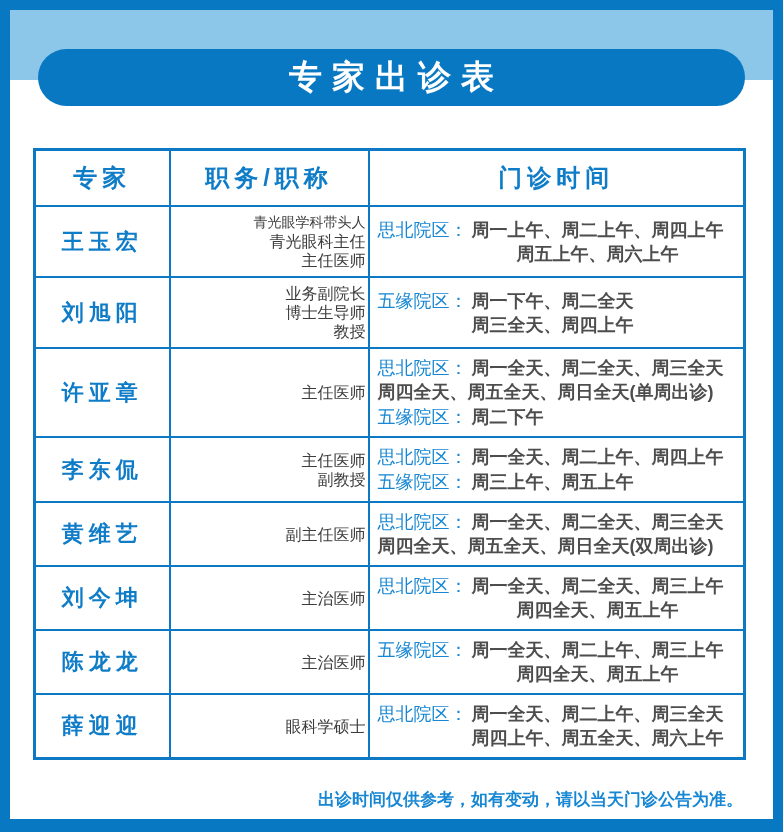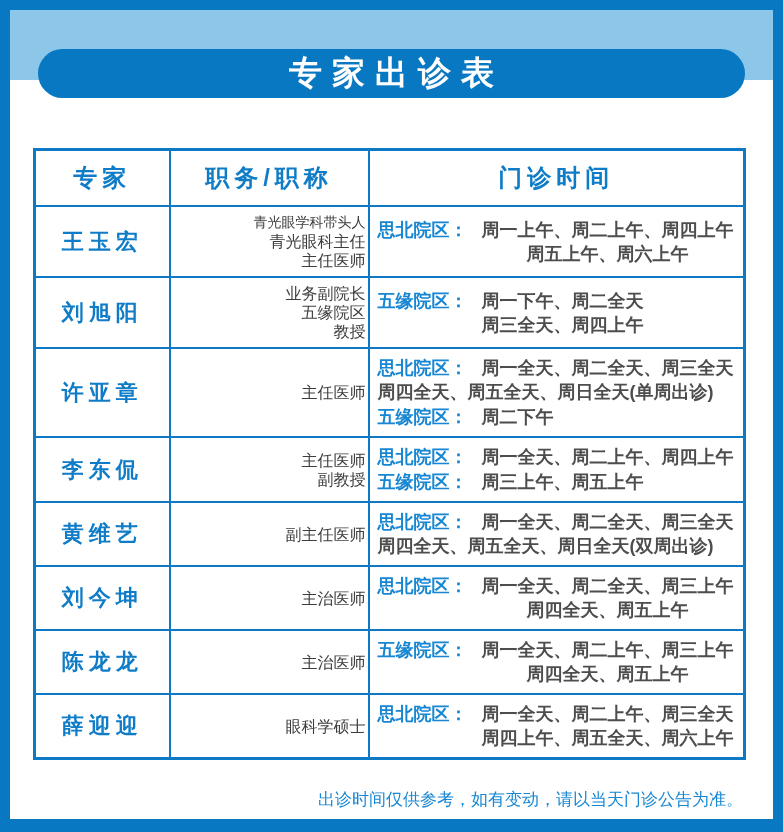--- a/index.html
+++ b/index.html
@@ -26,21 +26,21 @@
     overflow:hidden;
   }
   .band{
     position:absolute;top:0;left:0;right:0;
     height:70px;
     background:var(--band-blue);
   }
   .banner{
     position:absolute;
     top:39px;left:28px;
-    width:707px;height:49px;
+    width:707px;height:57px;
     background:var(--frame-blue);
     border-radius:32px;
     display:flex;align-items:center;justify-content:center;
   }
   .banner-title{
     color:#ffffff;
     font-size:33px;
     font-weight:bold;
     letter-spacing:10px;
     text-indent:10px;
@@ -91,41 +91,41 @@
   td.c-title div{white-space:nowrap;}
   td.c-title div.sm{font-size:14px;}
   td.c-sched{
     padding:6px 6px 6px 8px;
     font-size:18px;
     line-height:24px;
   }
   .entry{margin:1px 0;}
   .loc{
     color:var(--label-blue);
-    font-weight:bold;
-    margin-right:14px;
+    font-weight:normal;
+    margin-right:4px;
     white-space:nowrap;
   }
   .days{
     color:var(--day-gray);
     font-weight:600;
   }
   .days.center{
     display:inline-block;
     text-align:center;
     vertical-align:top;
   }
   .footnote{
     position:absolute;
     left:0;right:30px;
     bottom:8px;
     text-align:right;
     color:var(--label-blue);
     font-size:17px;
-    font-weight:normal;
+    font-weight:bold;
   }
 </style>
 </head>
 <body>
 
 <div class="frame">
   <div class="band"></div>
 
   <div class="banner">
     <span class="banner-title">专家出诊表</span>
@@ -154,21 +154,21 @@
               <div>主任医师</div>
             </td>
             <td class="c-sched">
               <div class="entry"><span class="loc">思北院区：</span><span class="days center">周一上午、周二上午、周四上午<br>周五上午、周六上午</span></div>
             </td>
           </tr>
           <tr>
             <td class="c-name">刘旭阳</td>
             <td class="c-title">
               <div>业务副院长</div>
-              <div>五缘院区</div>
+              <div>博士生导师</div>
               <div>教授</div>
             </td>
             <td class="c-sched">
               <div class="entry"><span class="loc">五缘院区：</span><span class="days center">周一下午、周二全天<br>周三全天、周四上午</span></div>
             </td>
           </tr>
           <tr>
             <td class="c-name">许亚章</td>
             <td class="c-title">
               <div>主任医师</div>

